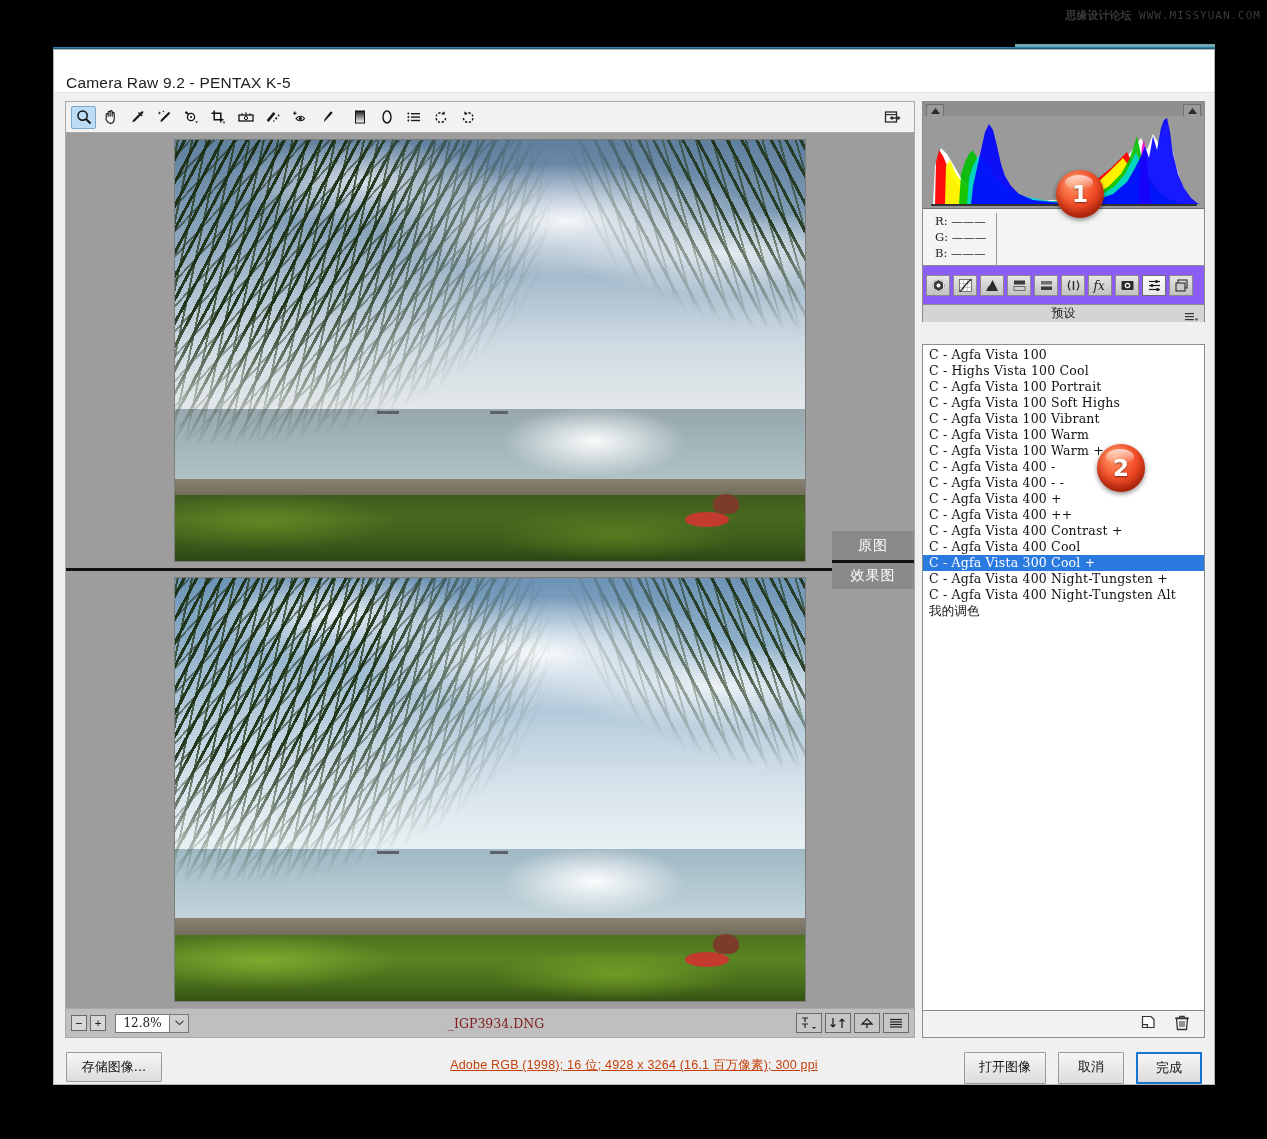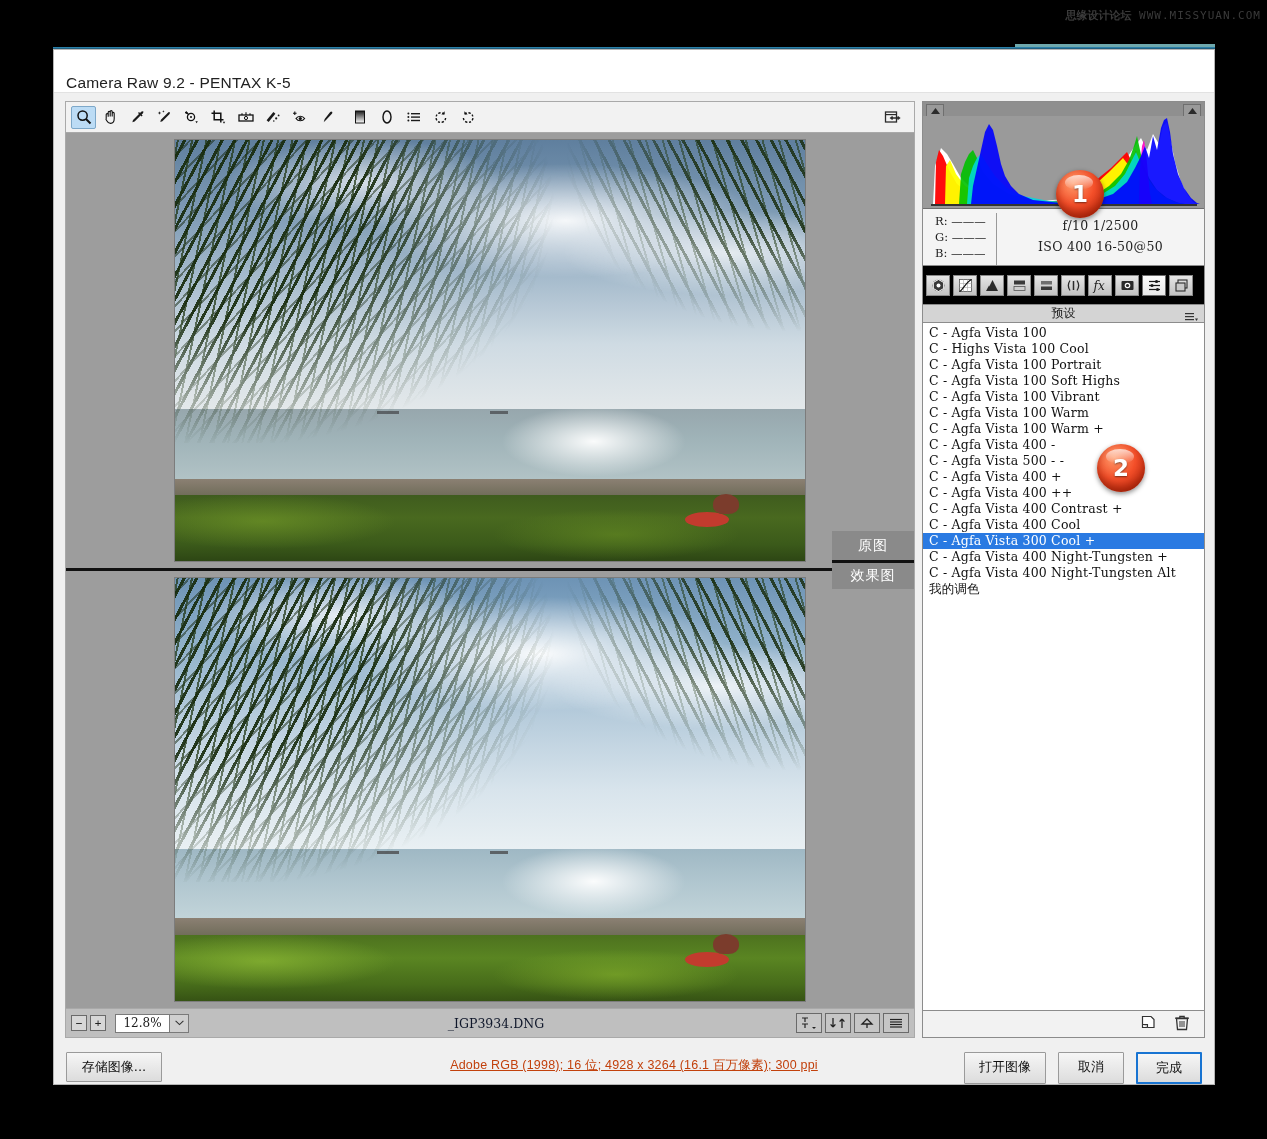--- a/index.html
+++ b/index.html
@@ -178,21 +178,21 @@
     font-family: "DejaVu Serif", serif; font-size: 12px; color: #1b1b1b;
     margin-left: 6px;
   }
   .zoom-drop {
     width: 19px; height: 19px; background: #cfcfcf; border: 1px solid #7a7a7a; border-left: none;
     display: flex; align-items: center; justify-content: center;
     font-size: 9px; color: #333;
   }
   .filename {
     position: absolute; left: 12px; right: 0; text-align: center;
-    font-family: "DejaVu Serif", serif; font-size: 12.5px; color: #0f172a;
+    font-family: "DejaVu Serif", serif; font-size: 12.5px; color: #7f1d1d;
     pointer-events: none;
   }
   .sb-right { margin-left: auto; display: flex; align-items: center; gap: 3px; z-index: 2; }
   .sb-ico {
     width: 26px; height: 20px; border: 1px solid #6a6a6a; background: #c6c6c6;
     display: flex; align-items: center; justify-content: center;
   }
 
   
   .rightcol { width: 283px; display: flex; flex-direction: column; }
@@ -213,38 +213,38 @@
   .rgbcol {
     width: 74px; padding-left: 12px;
     font-family: "DejaVu Serif", serif; font-size: 11.5px; color: #222;
     line-height: 16px; border-right: 1px solid #999;
   }
   .exifcol {
     flex: 1; font-family: "DejaVu Serif", serif; font-size: 12.5px; color: #222;
     line-height: 21px; text-align: center; padding-top: 2px; letter-spacing: .3px;
   }
   .panelTabs {
-    height: 39px; background: #000000; border: 1px solid #8c8c8c; border-top: none;
+    height: 39px; background: #8b5cf6; border: 1px solid #8c8c8c; border-top: none;
     display: flex; align-items: center; padding: 0 3px; gap: 3px;
   }
   .ptab {
     width: 24px; height: 21px; border: 1px solid #8a8a8a;
     background: linear-gradient(180deg,#e6e6e6,#c2c2c2);
     display: flex; align-items: center; justify-content: center;
   }
   .ptab.active { background: linear-gradient(180deg,#fbfbfb,#e8e8e8); border-color: #6d6d6d; }
   .presetHeader {
     height: 17px; background: #d4d4d4; border-left: 1px solid #8c8c8c; border-right: 1px solid #8c8c8c;
     display: flex; align-items: center; justify-content: center; position: relative;
   }
   .presetHeader .ph-title { font-family: "DejaVu Sans", sans-serif; font-size: 12px; color: #222; }
   .presetHeader .ph-menu { position: absolute; right: 6px; top: 3px; }
   .presetList {
     flex: 1; background: #ffffff; border: 1px solid #8c8c8c;
-    overflow: hidden; padding-top: 2px;
+    overflow: hidden; padding-top: 2px; margin-top: 22px;
   }
   .preset-item {
     height: 16px; line-height: 16px; padding-left: 6px;
     font-family: "DejaVu Serif", serif; font-size: 12.5px; color: #111;
     white-space: nowrap; letter-spacing: .2px;
   }
   .preset-item.cn { font-family: "DejaVu Sans", sans-serif; font-size: 12.5px; }
   .preset-item.selected { background: #2a7ae2; color: #fff; }
   .presetFooter {
     height: 27px; background: #f2f2f2; border: 1px solid #8c8c8c; border-top: none;
@@ -552,24 +552,20 @@
               <line x1="8" y1="89" x2="274" y2="89" stroke="#111" stroke-width="1.6"></line>
             </svg>
           </div>
 
           <div class="infoPanel">
             <div class="rgbcol">
               <div><span>R:</span> <span>———</span></div>
               <div><span>G:</span> <span>———</span></div>
               <div><span>B:</span> <span>———</span></div>
             </div>
-            <div class="exifcol">
-              <div>f/10   1/2500</div>
-              <div>ISO 400   16-50@50</div>
-            </div>
           </div>
         </div>
 
         <div class="panelTabs">
           <div class="ptab">
             <svg width="15" height="15" viewBox="0 0 15 15">
                 <circle cx="7.5" cy="7.5" r="6" fill="#3a3a3a"></circle>
                 <path d="M7.5 1.5 L12.7 4.5 L12.7 10.5 L7.5 13.5 L2.3 10.5 L2.3 4.5Z" fill="none" stroke="#fff" stroke-width="1"></path>
                 <circle cx="7.5" cy="7.5" r="2" fill="#fff"></circle>
               </svg>
@@ -661,21 +657,21 @@
 
         <div class="presetList">
           <div class="preset-item">C - Agfa Vista 100</div>
           <div class="preset-item">C - Highs Vista 100 Cool</div>
           <div class="preset-item">C - Agfa Vista 100 Portrait</div>
           <div class="preset-item">C - Agfa Vista 100 Soft Highs</div>
           <div class="preset-item">C - Agfa Vista 100 Vibrant</div>
           <div class="preset-item">C - Agfa Vista 100 Warm</div>
           <div class="preset-item">C - Agfa Vista 100 Warm +</div>
           <div class="preset-item">C - Agfa Vista 400 -</div>
-          <div class="preset-item">C - Agfa Vista 500 - -</div>
+          <div class="preset-item">C - Agfa Vista 400 - -</div>
           <div class="preset-item">C - Agfa Vista 400 +</div>
           <div class="preset-item">C - Agfa Vista 400 ++</div>
           <div class="preset-item">C - Agfa Vista 400 Contrast +</div>
           <div class="preset-item">C - Agfa Vista 400 Cool</div>
           <div class="preset-item selected">C - Agfa Vista 300 Cool +</div>
           <div class="preset-item">C - Agfa Vista 400 Night-Tungsten +</div>
           <div class="preset-item">C - Agfa Vista 400 Night-Tungsten Alt</div>
           <div class="preset-item cn">我的调色</div>
         </div>
 

